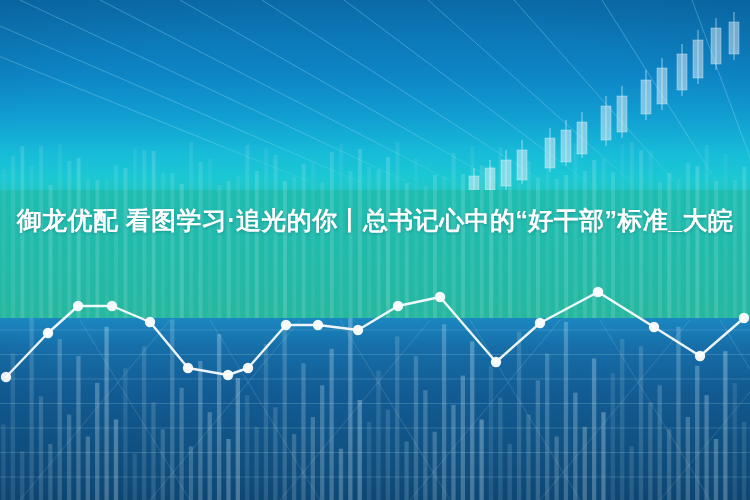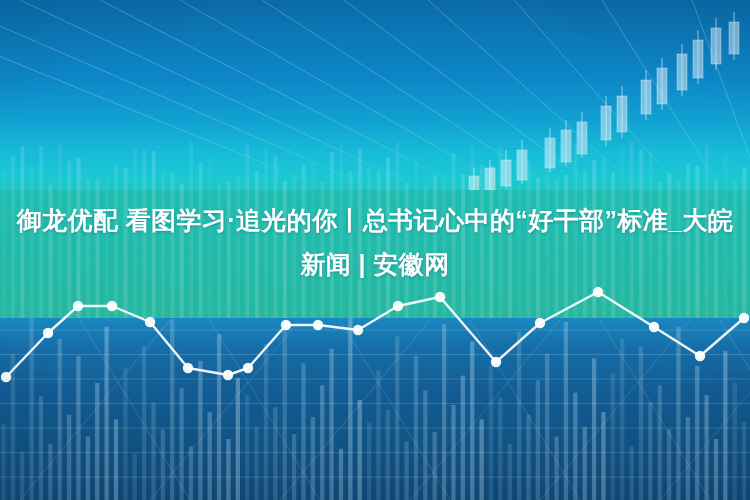--- a/index.html
+++ b/index.html
@@ -380,16 +380,15 @@
       <circle cx="598" cy="292" r="5.2" fill="#ffffff" fill-opacity="0.95"></circle>
       <circle cx="654" cy="327" r="5.2" fill="#ffffff" fill-opacity="0.95"></circle>
       <circle cx="700" cy="356" r="5.2" fill="#ffffff" fill-opacity="0.95"></circle>
       <circle cx="744" cy="318" r="5.2" fill="#ffffff" fill-opacity="0.95"></circle>
     </svg>
 
   <div class="layer vignette"></div>
 
   <div id="caption">
     <span>御龙优配 看图学习·追光的你丨总书记心中的“好干部”标准_大皖</span>
-    <span class="ln2">新闻 | 安徽网</span>
   </div>
 
 </div>
 
 </body></html>

